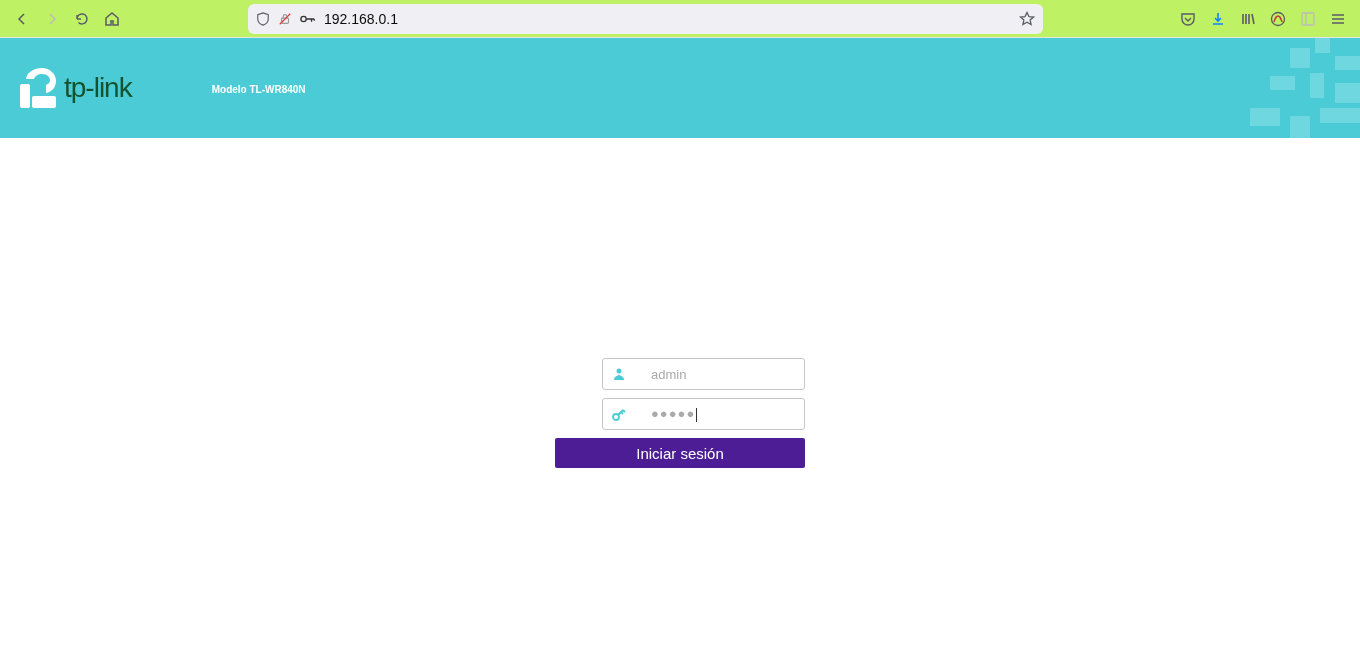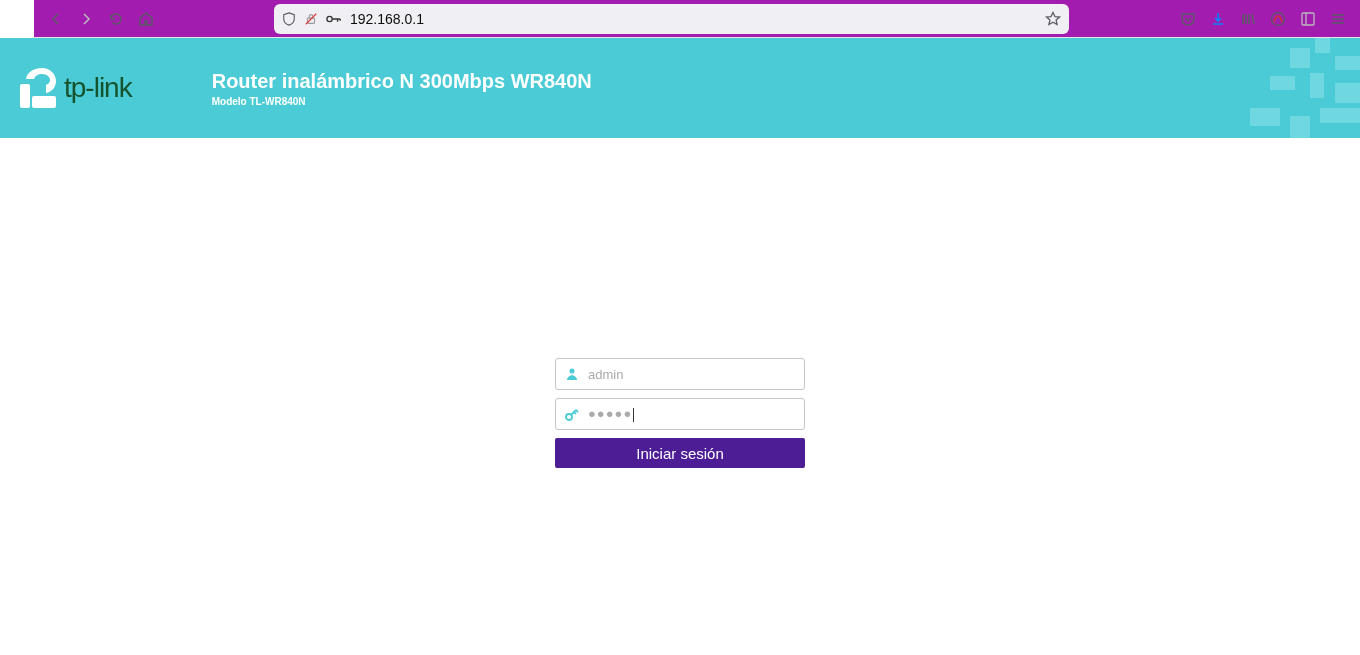--- a/index.html
+++ b/index.html
@@ -7,27 +7,26 @@
     font-family: Arial, Helvetica, sans-serif;
     width: 1360px;
     height: 655px;
     overflow: hidden;
     background: #fff;
   }
 
   
   .browser-bar {
     height: 38px;
-    background: #a21caf;
+    background: #bef264;
     display: flex;
     align-items: center;
     padding: 0 8px;
-    gap: 4px;
+    gap: 12px;
     border-bottom: 1px solid #e5e5e5;
-    margin-left: 34px;
   }
   .nav-group { display: flex; align-items: center; gap: 2px; }
   .nav-btn {
     width: 28px;
     height: 28px;
     display: flex;
     align-items: center;
     justify-content: center;
     border-radius: 4px;
     color: #5b5b66;
@@ -119,22 +118,23 @@
     flex-direction: column;
     gap: 8px;
   }
   .field {
     height: 32px;
     border: 1px solid #c5c5c5;
     border-radius: 3px;
     display: flex;
     align-items: center;
     padding: 0 8px;
-    gap: 8px;
+    gap: 24px;
     background: #fff;
+    margin-left: 47px;
   }
   .field-icon { color: #4acbd6; flex-shrink: 0; }
   .field input {
     border: none;
     outline: none;
     flex: 1;
     font-size: 13px;
     color: #555;
     background: transparent;
   }
@@ -253,21 +253,20 @@
 <div class="router-header">
   <div class="logo-box">
     <svg width="36" height="40" viewBox="0 0 36 40" fill="#fff">
       <path d="M22 0c8 0 14 6 14 13 0 6-4 11-10 12v-8c3-1 4-3 4-5 0-3-3-6-8-6-4 0-7 2-8 5H6C7 4 14 0 22 0z"></path>
       <rect x="0" y="16" width="10" height="24" rx="2"></rect>
       <rect x="12" y="28" width="24" height="12" rx="2"></rect>
     </svg>
     <span class="logo-text">tp-link</span>
   </div>
   <div class="title-box">
-    <div class="router-title">Router inalámbrico N 300Mbps WR840N</div>
     <div class="router-model">Modelo TL-WR840N</div>
   </div>
   <svg class="header-deco" viewBox="0 0 220 100" preserveAspectRatio="xMaxYMid slice">
     <g fill="#6fd7df">
       <rect x="150" y="10" width="20" height="20"></rect>
       <rect x="175" y="0" width="15" height="15"></rect>
       <rect x="195" y="18" width="25" height="14"></rect>
       <rect x="130" y="38" width="25" height="14"></rect>
       <rect x="170" y="35" width="14" height="25"></rect>
       <rect x="195" y="45" width="25" height="20"></rect>

